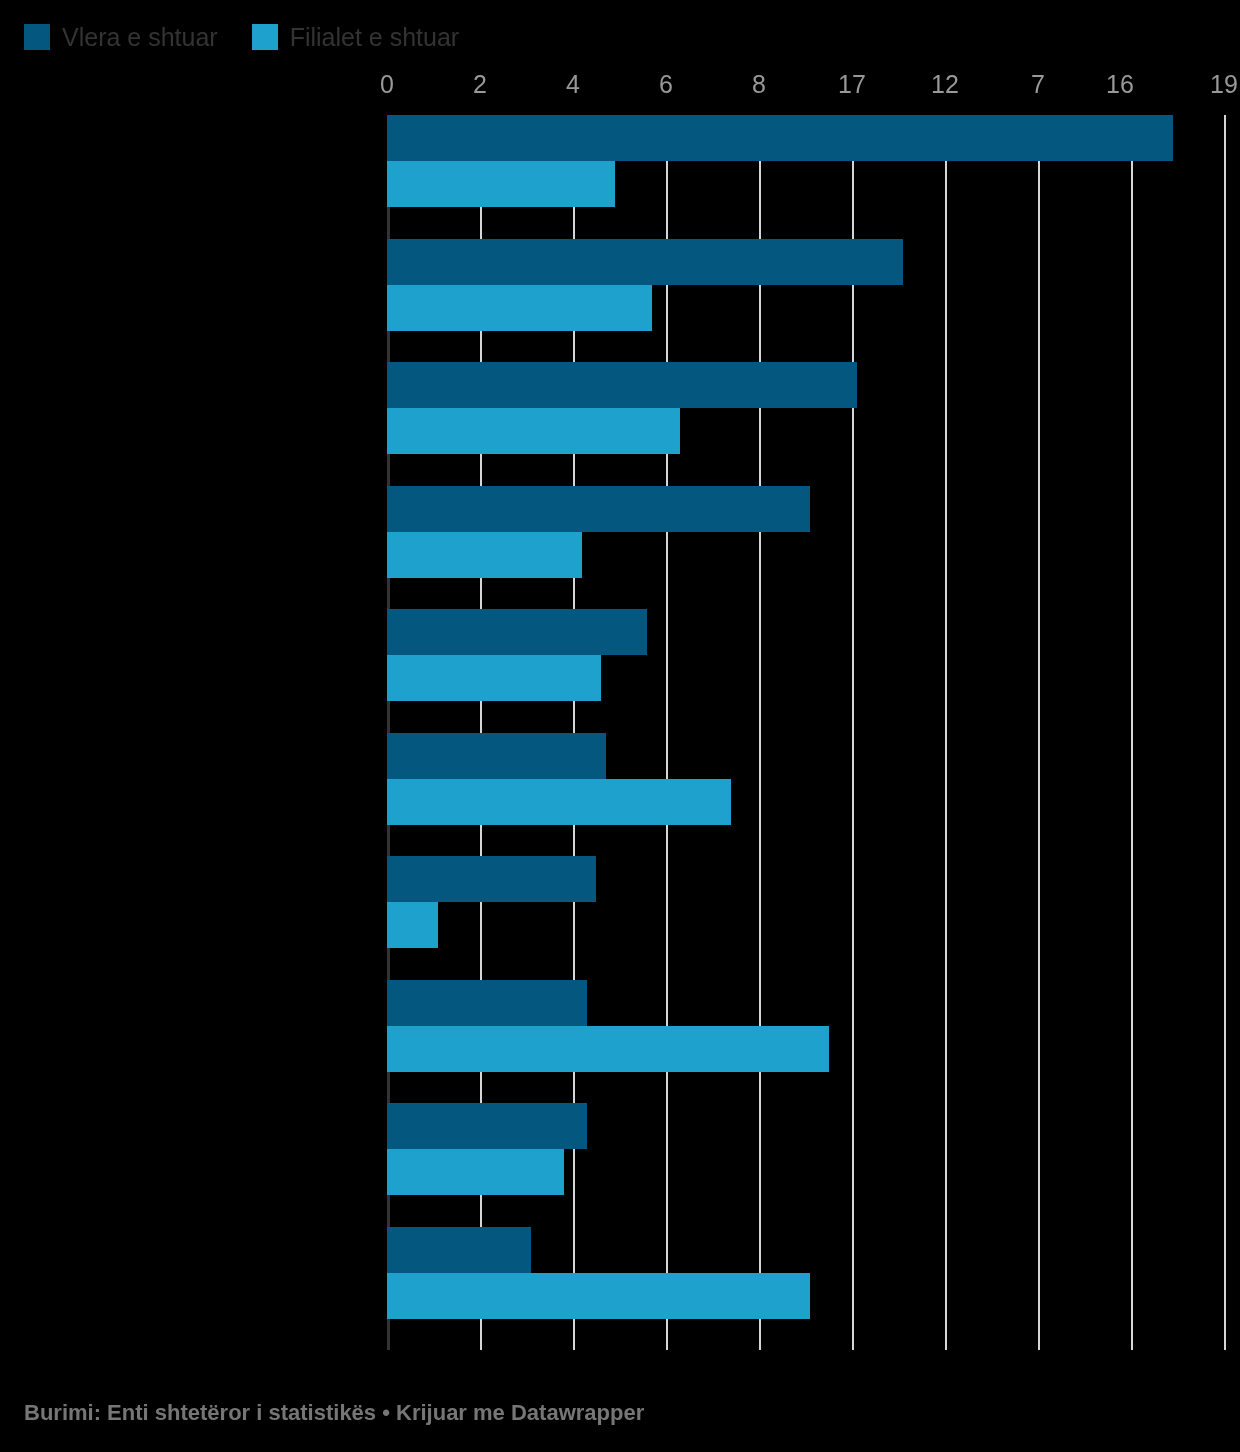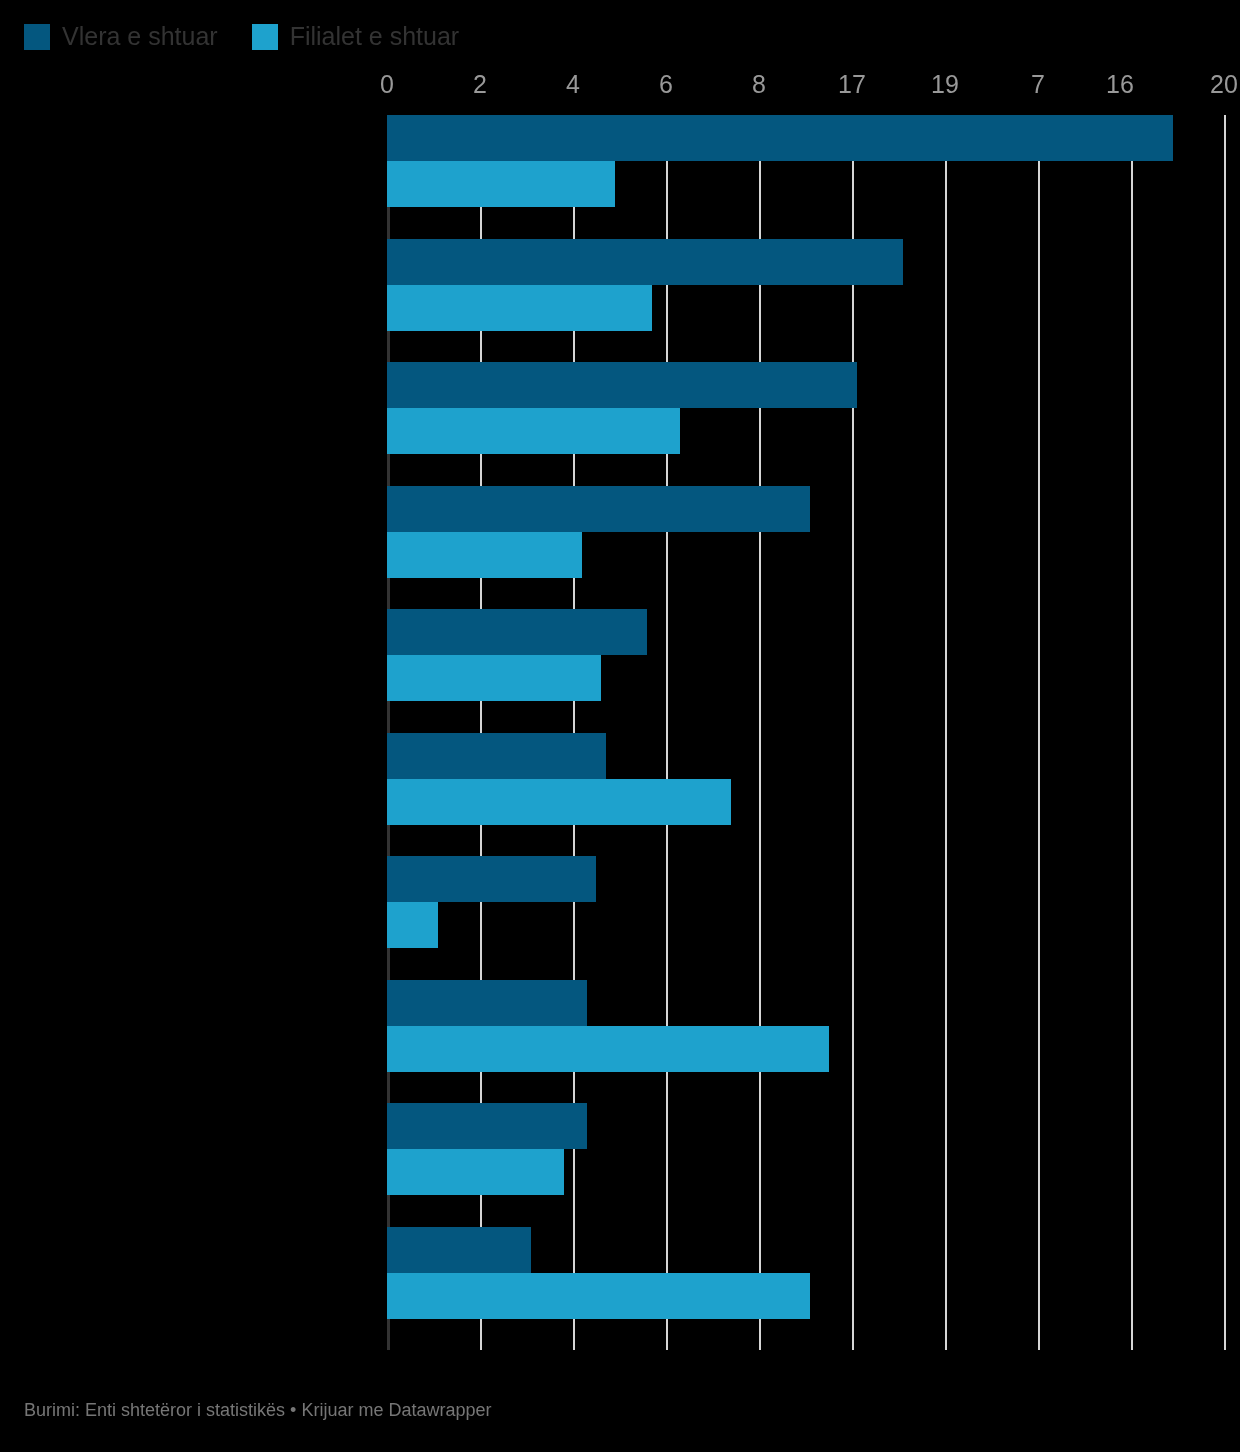--- a/index.html
+++ b/index.html
@@ -21,21 +21,21 @@
     position: absolute;
     left: 24px;
     top: 22px;
     display: flex;
     align-items: center;
     gap: 34px;
     height: 30px;
   }
   .legend-item {
     display: flex;
-    align-items: flex-start;
+    align-items: center;
     gap: 12px;
   }
   .legend-swatch {
     width: 26px;
     height: 26px;
     display: block;
     flex: 0 0 auto;
   }
   .legend-label {
     font-size: 25px;
@@ -103,24 +103,25 @@
     height: 46px;
   }
   .bar.s0 { background: #04577f; top: 0; }
   .bar.s1 { background: #1ea2cd; top: 46px; }
 
   
   #footer {
     position: absolute;
     left: 24px;
     top: 1400px;
-    font-size: 18px;
+    font-size: 22px;
     color: #767676;
     white-space: nowrap;
     line-height: 1.2;
+    font-weight: bold;
   }
 </style>
 </head>
 <body>
 
 <div id="legend">
   <div class="legend-item">
     <span class="legend-swatch" style="background:#04577f"></span>
     <span class="legend-label">Vlera e shtuar</span>
   </div>
@@ -131,24 +132,24 @@
 </div>
 
 <div id="chart">
   <div id="axis-ticks">
       <span class="axis-tick" style="left: 0px;">0</span>
       <span class="axis-tick" style="left: 93px;">2</span>
       <span class="axis-tick" style="left: 186px;">4</span>
       <span class="axis-tick" style="left: 279px;">6</span>
       <span class="axis-tick" style="left: 372px;">8</span>
       <span class="axis-tick" style="left: 465px;">17</span>
-      <span class="axis-tick" style="left: 558px;">19</span>
+      <span class="axis-tick" style="left: 558px;">12</span>
       <span class="axis-tick" style="left: 651px;">7</span>
       <span class="axis-tick" style="left: 733px;">16</span>
-      <span class="axis-tick" style="left: 837px;">20</span>
+      <span class="axis-tick" style="left: 837px;">19</span>
     </div>
   <div id="plot">
       <div class="gridline zero" style="left: 0px;"></div>
       <div class="gridline" style="left: 93px;"></div>
       <div class="gridline" style="left: 186px;"></div>
       <div class="gridline" style="left: 279px;"></div>
       <div class="gridline" style="left: 372px;"></div>
       <div class="gridline" style="left: 465px;"></div>
       <div class="gridline" style="left: 558px;"></div>
       <div class="gridline" style="left: 651px;"></div>

